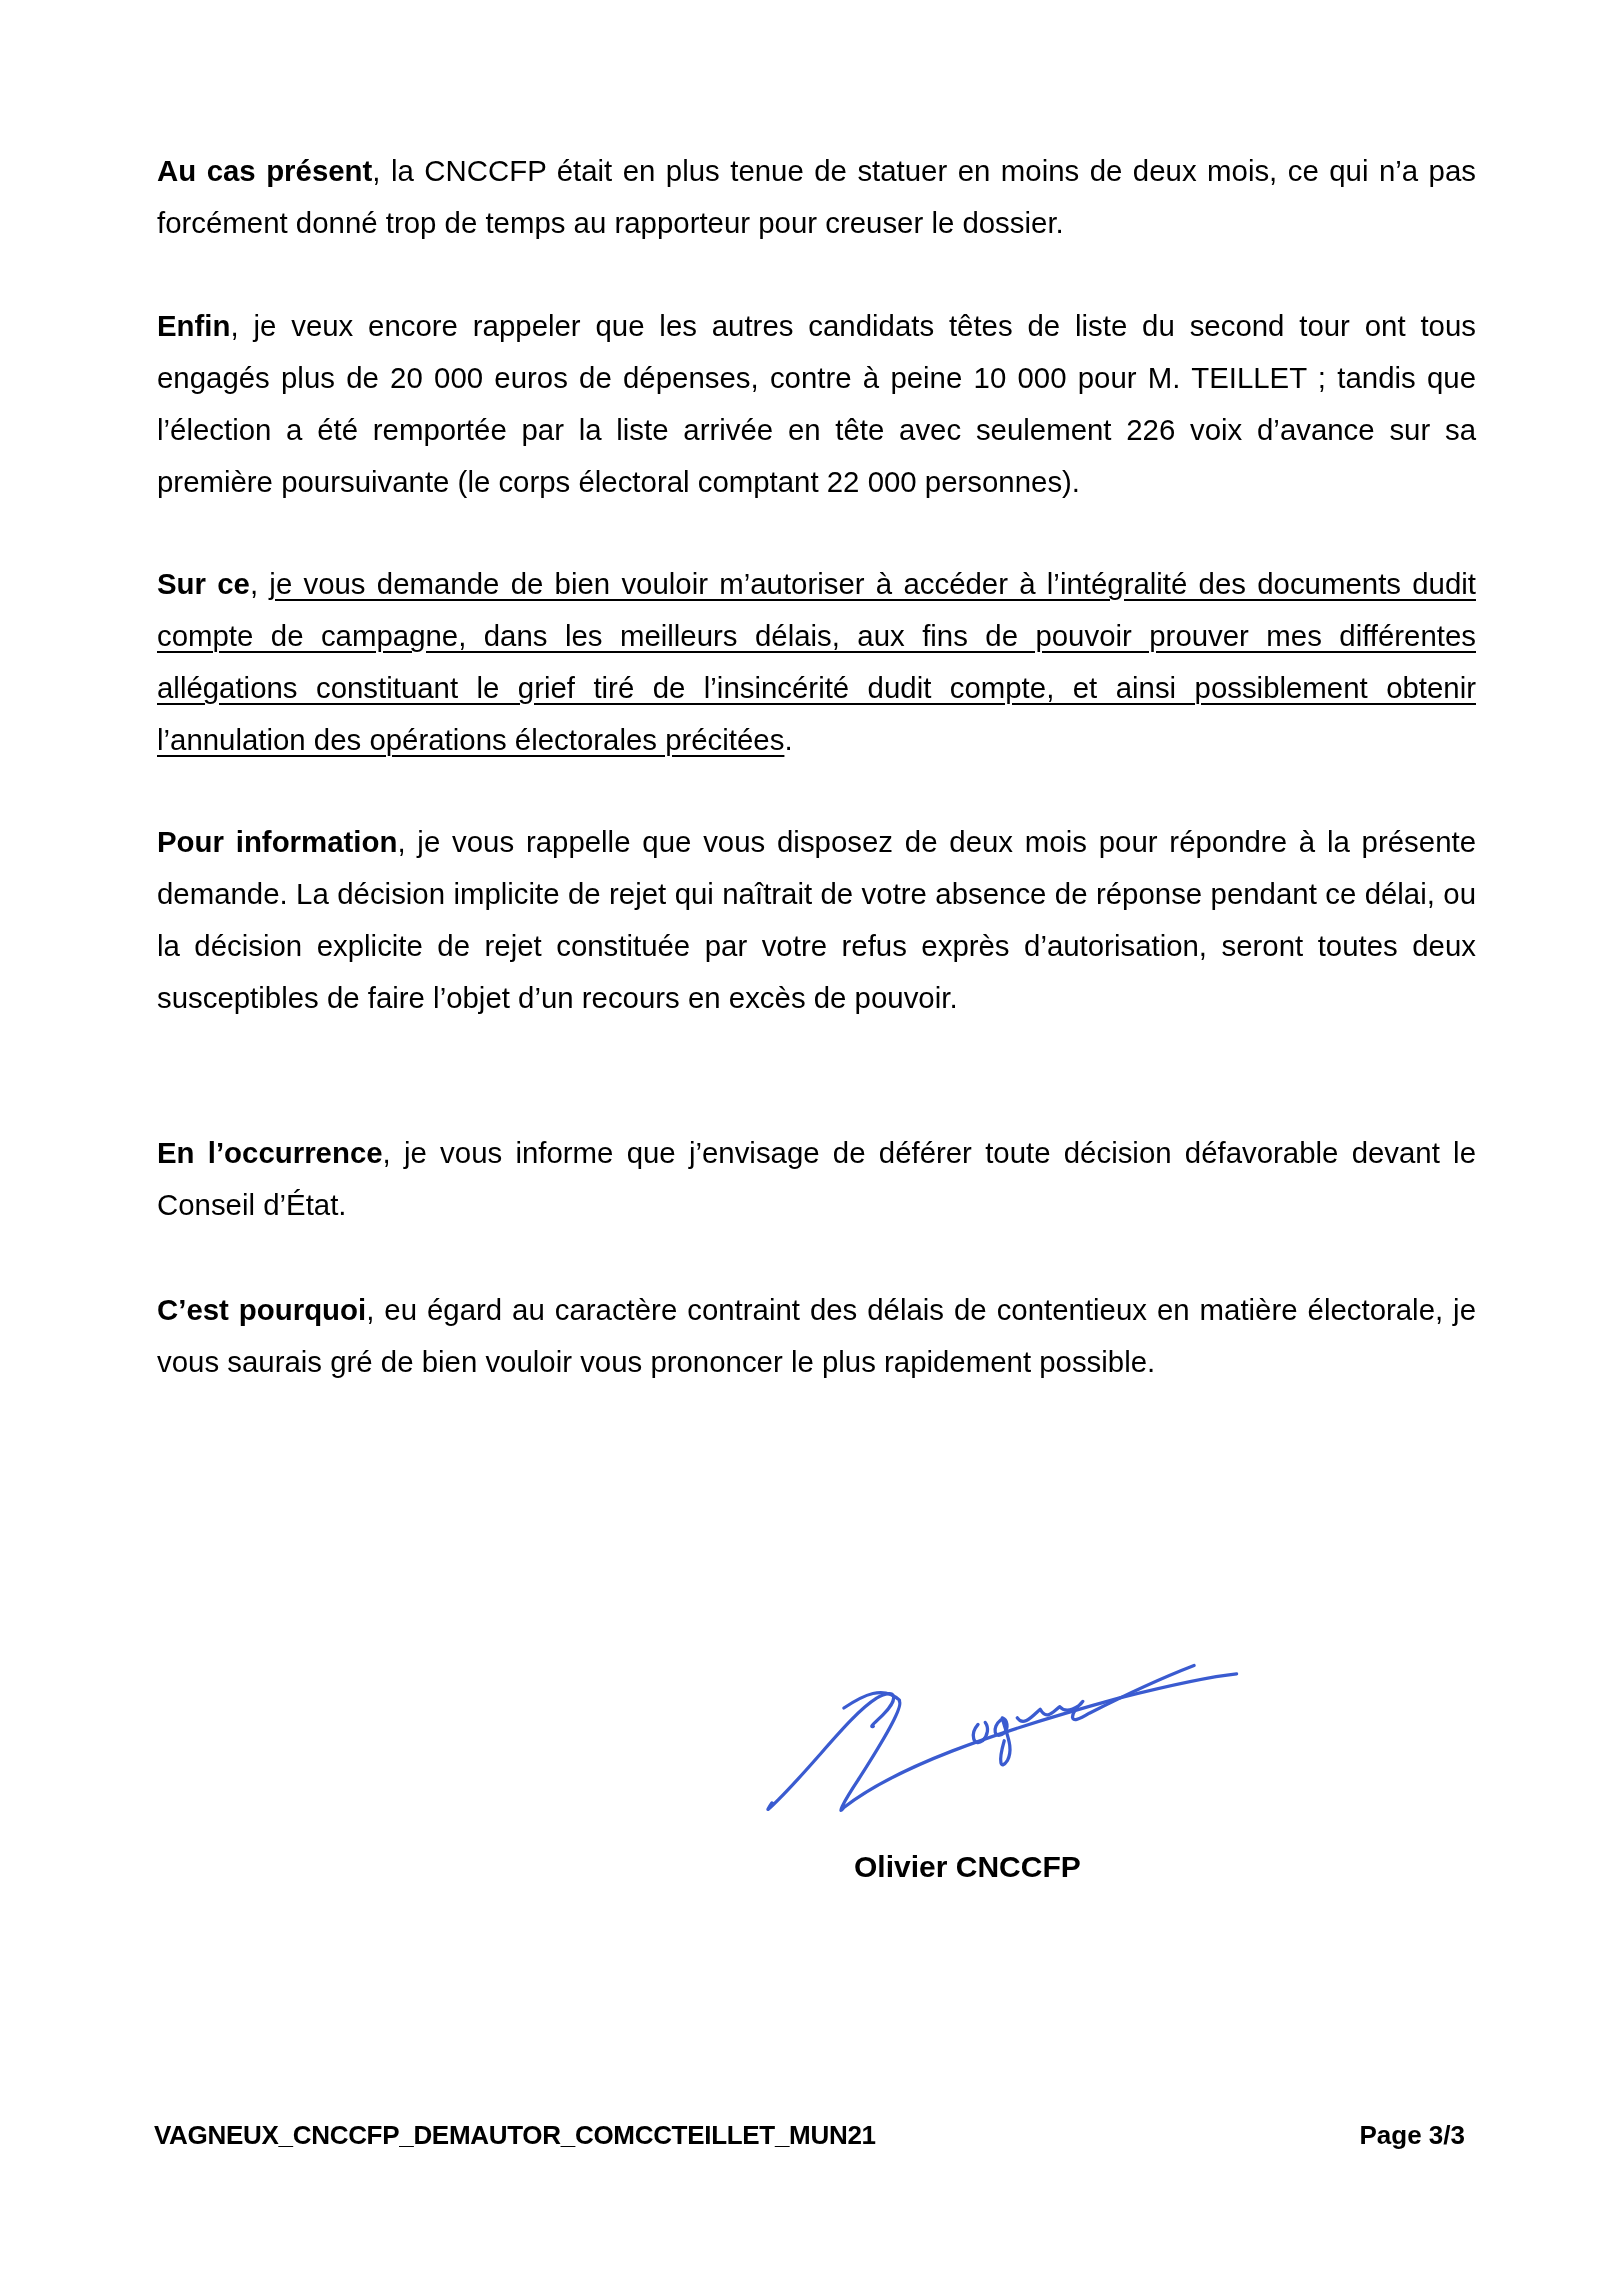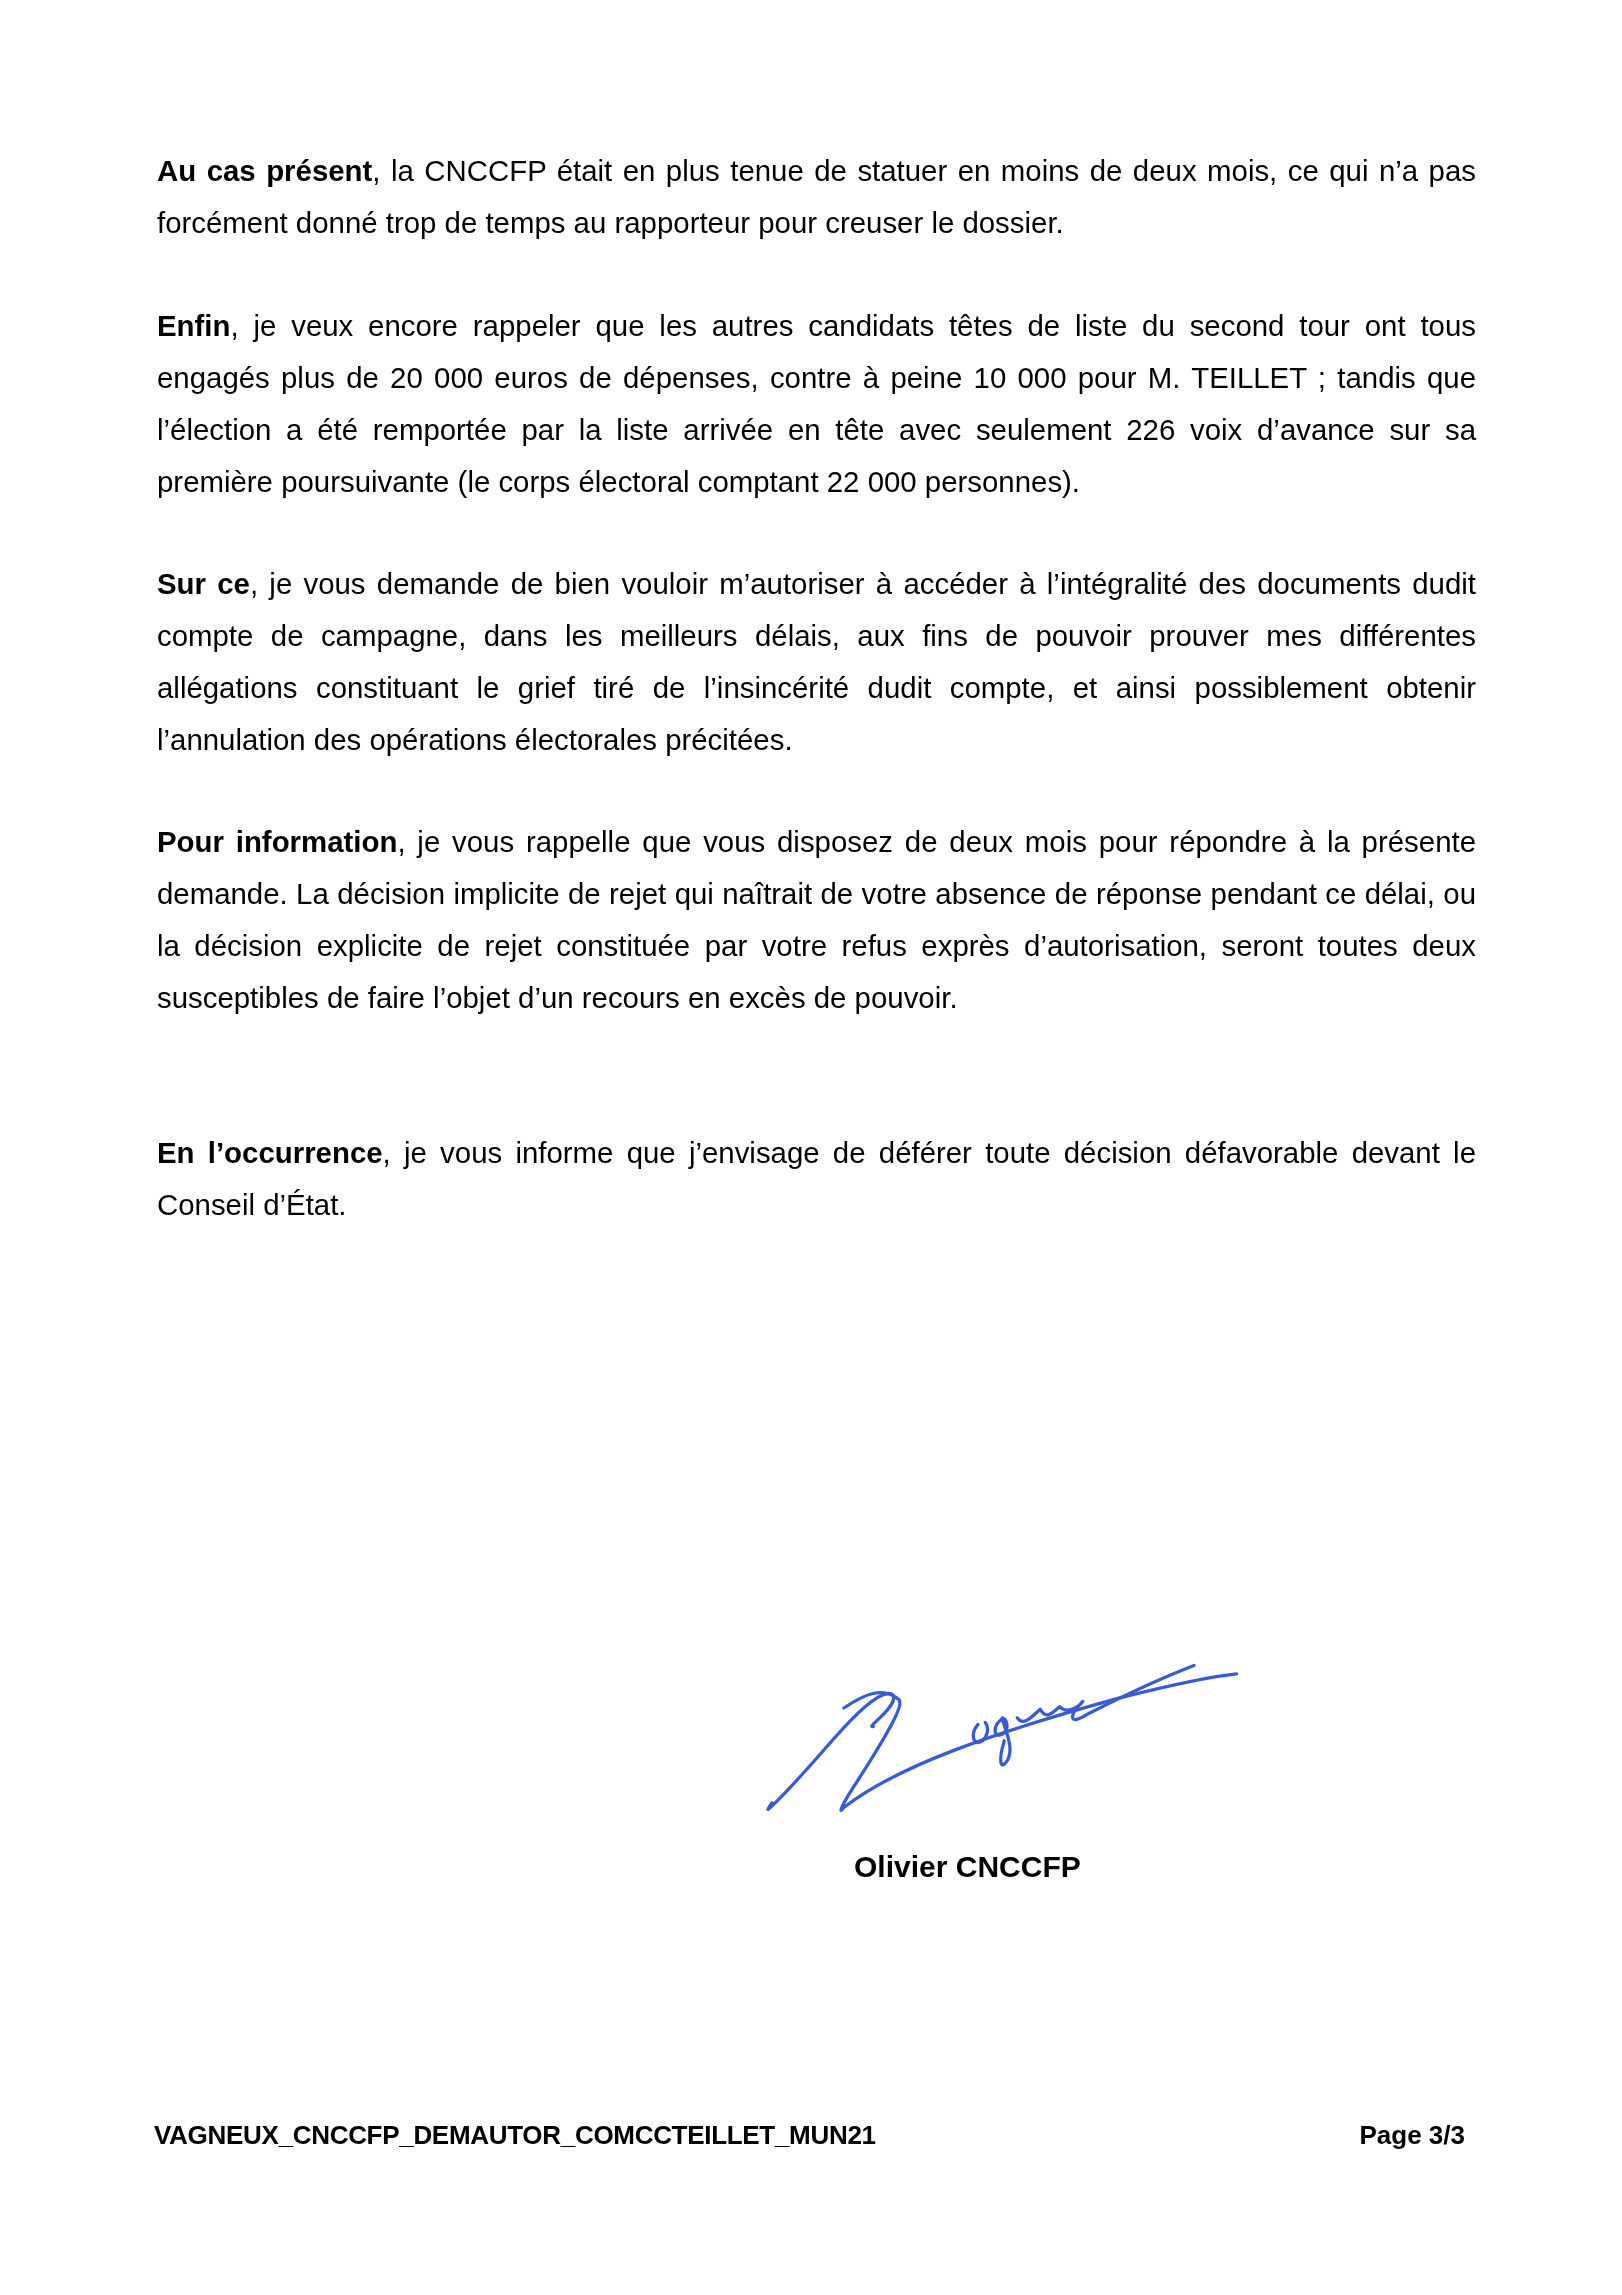--- a/index.html
+++ b/index.html
@@ -2,21 +2,21 @@
 <html style="font-size:10.5px"><head>
 <meta charset="utf-8">
 <style>
   html, body { margin: 0; padding: 0; background: #ffffff; }
   body { width: 1622px; height: 2295px; position: relative; overflow: hidden;
          font-family: "Liberation Sans", sans-serif; color: #000000; }
   .page { position: absolute; left: 0; top: 0; width: 1622px; height: 2295px; background: #ffffff; border-radius: 18px; }
   .para { position: absolute; left: 157px; width: 1319px; font-size: 29.4px; line-height: 52px;
           text-align: justify; text-align-last: left; margin: 0; }
   .para b { font-weight: bold; }
-  .ul { text-decoration-thickness: 2px; text-underline-offset: 5.2px; margin-top: 37px; }
+  .ul { text-decoration: underline; text-decoration-thickness: 2px; text-underline-offset: 5.2px; margin-top: 37px; }
   .indent { text-indent: 98px; }
   .signature { position: absolute; left: 726px; top: 1636px; width: 563px; height: 216px; }
   .signer { position: absolute; left: 854px; top: 1847px; font-size: 30px; font-weight: bold; line-height: 39px; }
   .footer-left { position: absolute; left: 154px; top: 2117px; font-size: 26px; font-weight: bold; line-height: 37px; letter-spacing: -0.3px; }
   .footer-right { position: absolute; right: 157px; top: 2117px; font-size: 26px; font-weight: bold; line-height: 37px; }
 </style>
 </head>
 <body>
 
 <div class="page">
@@ -24,20 +24,21 @@
   <p class="para" style="top:145px;"><b>Au cas présent</b><span>, la CNCCFP était en plus tenue de statuer en moins de deux mois, ce qui n’a pas forcément donné trop de temps au rapporteur pour creuser le dossier.</span></p>
 
   <p class="para" style="top:300px;"><b>Enfin</b><span>, je veux encore rappeler que les autres candidats têtes de liste du second tour ont tous engagés plus de 20 000 euros de dépenses, contre à peine 10 000 pour M. TEILLET ; tandis que l’élection a été remportée par la liste arrivée en tête avec seulement 226 voix d’avance sur sa première poursuivante (le corps électoral comptant 22 000 personnes).</span></p>
 
   <p class="para" style="top:558px;"><b>Sur ce</b><span>, </span><span class="ul">je vous demande de bien vouloir m’autoriser à accéder à l’intégralité des documents dudit compte de campagne, dans les meilleurs délais, aux fins de pouvoir prouver mes différentes allégations constituant le grief tiré de l’insincérité dudit compte, et ainsi possiblement obtenir l’annulation des opérations électorales précitées</span><span>.</span></p>
 
   <p class="para" style="top:816px;"><b>Pour information</b><span>, je vous rappelle que vous disposez de deux mois pour répondre à la présente demande. La décision implicite de rejet qui naîtrait de votre absence de réponse pendant ce délai, ou la décision explicite de rejet constituée par votre refus exprès d’autorisation, seront toutes deux susceptibles de faire l’objet d’un recours en excès de pouvoir.</span></p>
 
   <p class="para" style="top:1127px;"><b>En l’occurrence</b><span>, je vous informe que j’envisage de déférer toute décision défavorable devant le Conseil d’État.</span></p>
 
+  <p class="para" style="top:1284px;"><b>C’est pourquoi</b><span>, eu égard au caractère contraint des délais de contentieux en matière électorale, je vous saurais gré de bien vouloir vous prononcer le plus rapidement possible.</span></p>
 
 
   <svg class="signature" viewBox="0 0 860 330">
     <g fill="none" stroke="#3a5bd0" stroke-width="5" stroke-linecap="round" stroke-linejoin="round">
       <path d="M70,255 C60,270 62,268 80,250 C140,190 190,120 230,95 C260,78 265,95 240,120 C228,132 218,140 225,138"></path>
       <path d="M180,110 C210,90 240,75 265,98"></path>
       <path d="M265,100 C270,110 240,160 205,215 C175,260 170,275 180,262 C260,200 400,150 600,95 C680,75 740,62 780,58"></path>
       <path d="M385,135 C372,150 378,170 392,160 C400,152 402,140 396,132"></path>
       <path d="M420,128 C405,140 410,160 425,148 C432,140 430,128 422,125 C428,150 440,170 430,190 C420,205 415,195 425,160"></path>
       <path d="M445,125 C455,140 470,120 480,112 C490,130 500,115 510,108 C520,120 540,108 545,100 C525,120 520,140 555,118 C600,95 650,70 715,45"></path>

